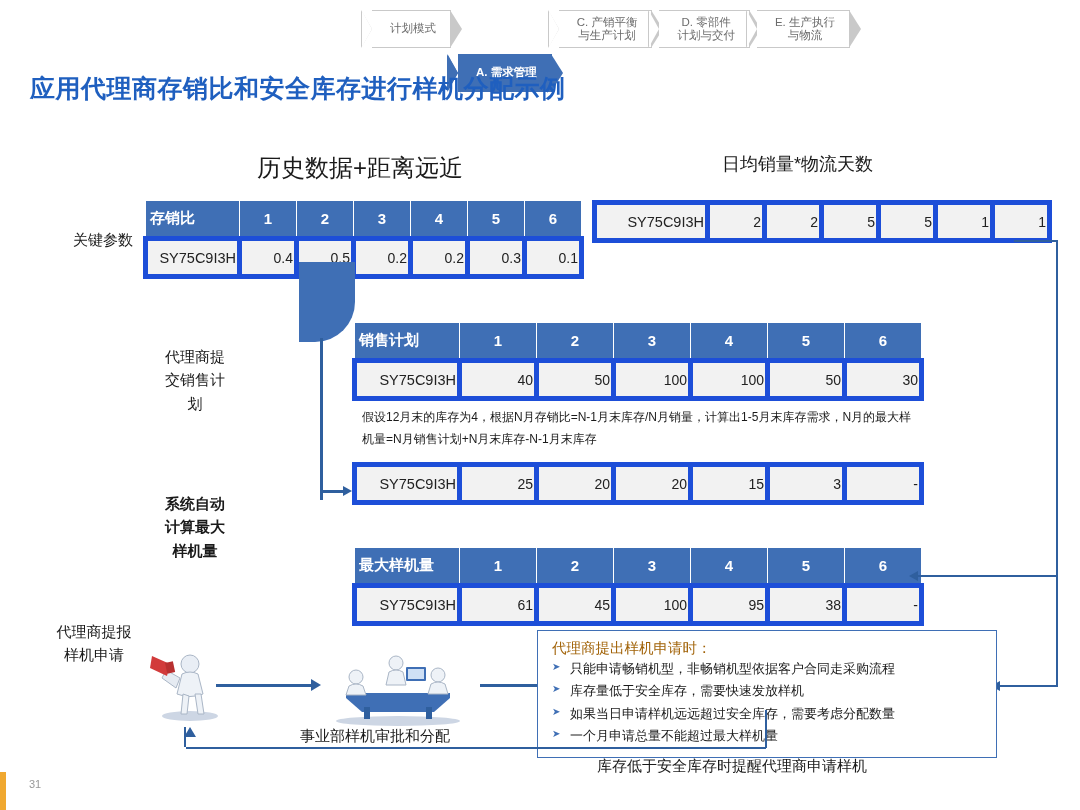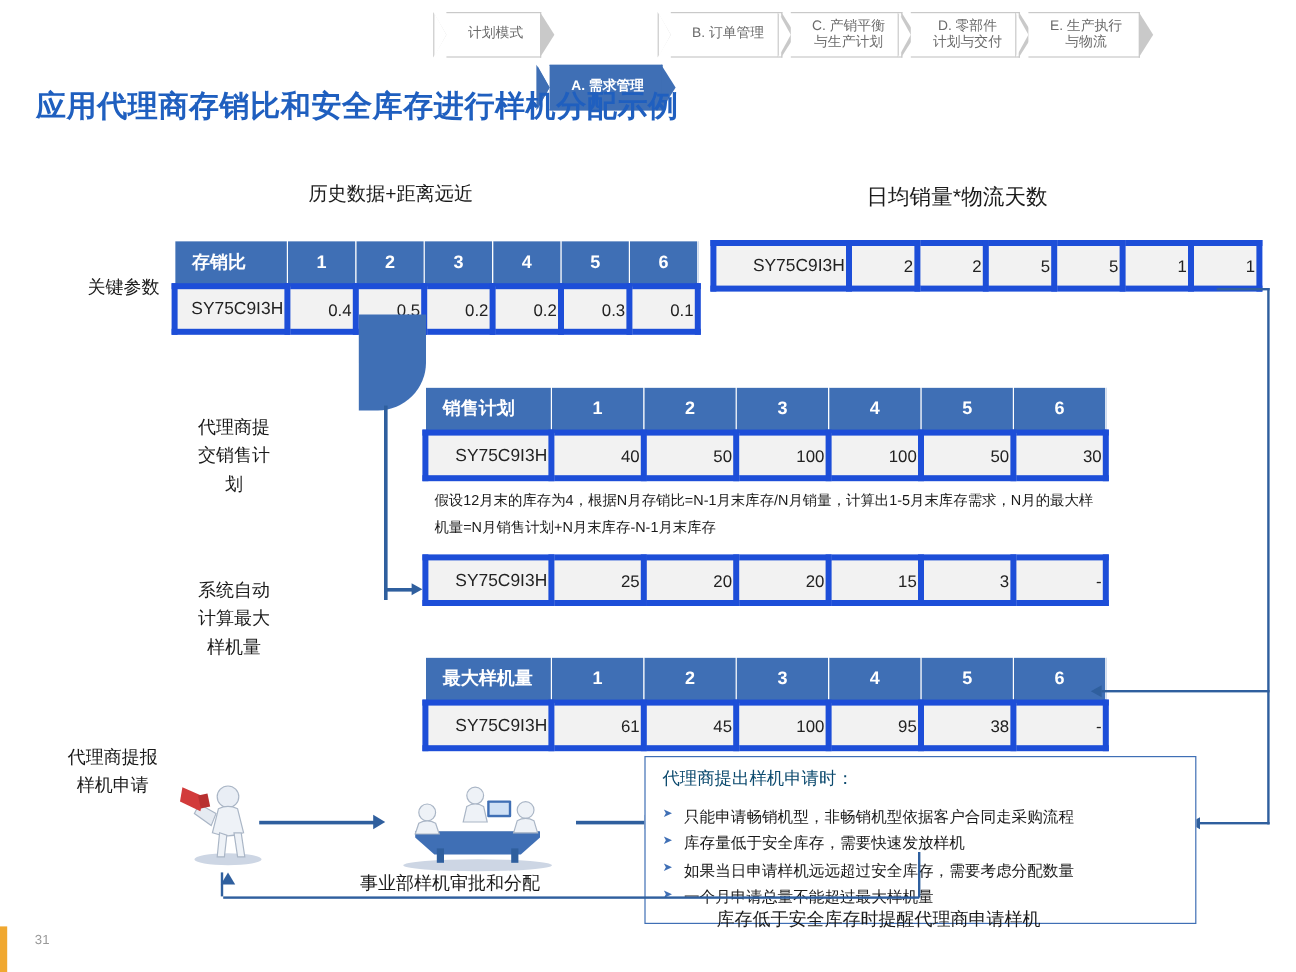--- a/index.html
+++ b/index.html
@@ -75,33 +75,33 @@
     letter-spacing:0.5px;
   }
 
   
   .cap {
     position:absolute;
     font-size:17px;
     color:#1a1a1a;
     text-align:center;
   }
-  .cap-hist { left:257px; top:152px; font-size:16px; }
+  .cap-hist { left:257px; top:152px; font-size:24px; }
   .cap-safe { left:722px; top:152px; font-size:18px; }
 
   .side-label {
     position:absolute;
     font-size:15px;
     color:#1a1a1a;
     text-align:center;
     line-height:1.55;
   }
   .lbl-key   { left:48px;  top:228px; width:110px; }
   .lbl-agent { left:150px; top:345px; width:90px; }
-  .lbl-sys   { left:150px; top:481px; width:90px; }
+  .lbl-sys   { left:150px; top:492px; width:90px;font-weight:bold; }
   .lbl-apply { left:38px;  top:620px; width:112px; }
 
   
   .tbl { position:absolute; border-collapse:collapse; }
   .tbl td {
     border:1px solid #ffffff;
     text-align:center;
     font-size:14px;
     height:38px;
     color:#222;
@@ -116,21 +116,21 @@
   .tbl tr.body td {
     background:#f2f2f2;
     border:5px solid #1d4ed8;
     text-align:right;
   }
   .tbl td.rowlab {
     text-align:left;
     padding-left:10px;
     font-size:14.5px;
   }
-  .tbl tr.head td.rowlab { padding-left:14px; }
+  .tbl tr.head td.rowlab { padding-left:4px; }
 
   
   #tbl-ratio { left:143px; top:200px; }
   #tbl-ratio td.rowlab { width:94px; }
   #tbl-ratio td.num    { width:57px; }
 
   #tbl-safe { left:592px; top:200px; }
   #tbl-safe td.rowlab { width:113px; }
   #tbl-safe td.num    { width:57px; }
 
@@ -226,21 +226,21 @@
     background:#2f5f9e;
   }
 
   
   .callout {
     position:absolute; left:537px; top:630px; width:460px;
     border:1.5px solid #3f6fb5;
     background:#ffffff;
     padding:8px 12px 10px 14px;
   }
-  .callout .c-title { font-size:14.5px; color:#0c4a6e; margin-bottom:12px; }
+  .callout .c-title { font-size:14.5px; color:#a16207; margin-bottom:0; }
   .callout ul { list-style:none; margin:0; padding:0; }
   .callout li {
     font-size:13px; line-height:1.72; color:#1a1a1a;
     padding-left:18px; position:relative;
   }
   .callout li:before {
     content:"\27A4"; position:absolute; left:0; top:0;
     font-size:10px; color:#3f6fb5;
   }
 
@@ -273,25 +273,20 @@
 <div class="crumbs">
   <div class="crumb">
     <span class="inner-l"></span>
     <span class="inner-r"></span>
     <span>计划模式</span>
   </div>
   <div class="crumb active">
     <span class="inner-l"></span>
     <span class="inner-r"></span>
     <span>A. 需求管理</span>
-  </div>
-  <div class="crumb">
-    <span class="inner-l"></span>
-    <span class="inner-r"></span>
-    <span>B. 订单管理</span>
   </div>
   <div class="crumb">
     <span class="inner-l"></span>
     <span class="inner-r"></span>
     <span>C. 产销平衡
 与生产计划</span>
   </div>
   <div class="crumb">
     <span class="inner-l"></span>
     <span class="inner-r"></span>

